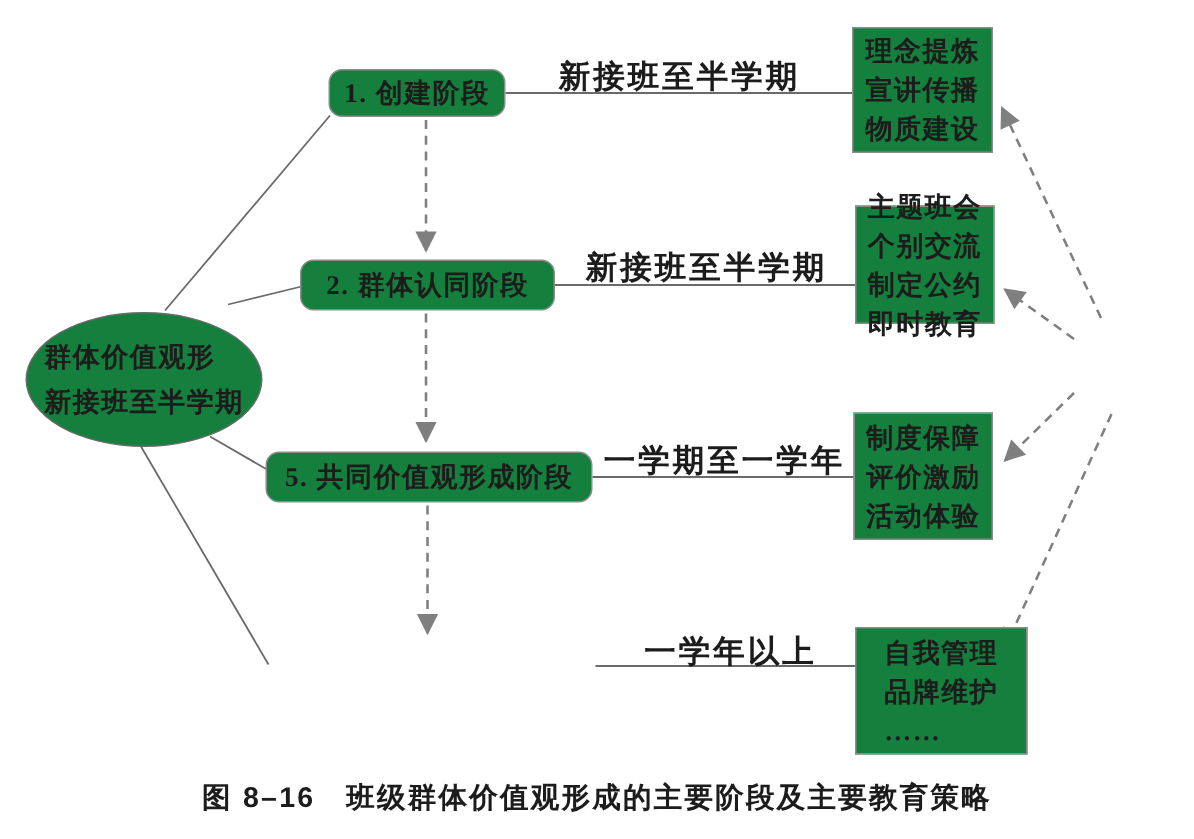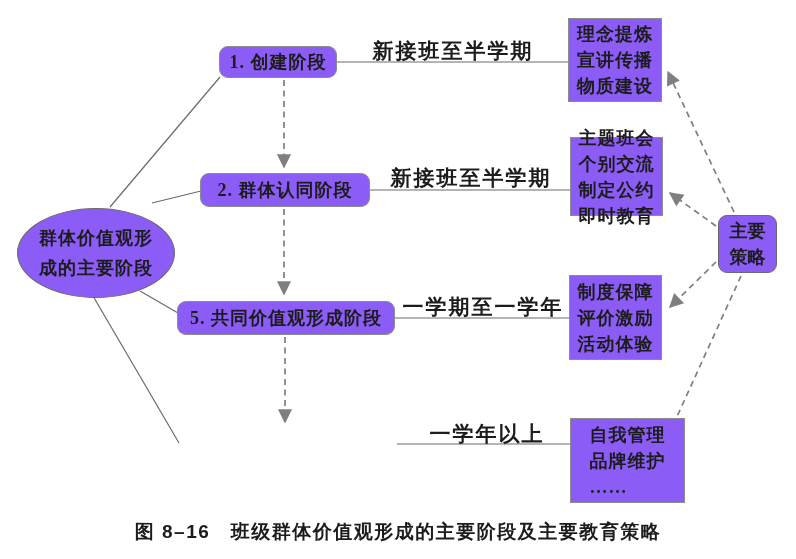--- a/index.html
+++ b/index.html
@@ -19,21 +19,21 @@
     color:var(--text);
     overflow:hidden;
   }
   svg.connectors{position:absolute;left:0;top:0;width:796px;height:559px;}
   .solid{stroke:var(--line);stroke-width:1.2;fill:none;}
   .dashed{stroke:var(--arrow);stroke-width:1.7;fill:none;stroke-dasharray:6 4.5;}
   #arrowhead path{fill:var(--arrow);}
   .node{
     position:absolute;
     display:flex;align-items:center;justify-content:center;
-    text-align:left;background:#8b5cf6;box-sizing:border-box;
+    text-align:left;background:#15803d;box-sizing:border-box;
   }
   .ellipse{
     border:1.3px solid var(--line);
     border-radius:50%;
     white-space:pre-line;
     font-size:18px;line-height:30px;letter-spacing:1px;
   }
   .stage{
     border:1.4px solid var(--border);
     border-radius:9px;
@@ -89,21 +89,21 @@
     <line class="dashed" x1="284" y1="209" x2="284" y2="294" marker-end="url(#arrowhead)"></line>
     <line class="dashed" x1="285" y1="337" x2="285" y2="422" marker-end="url(#arrowhead)"></line>
 
     <line class="dashed" x1="734" y1="212" x2="668" y2="72" marker-end="url(#arrowhead)"></line>
     <line class="dashed" x1="716" y1="226" x2="670" y2="193" marker-end="url(#arrowhead)"></line>
     <line class="dashed" x1="716" y1="262" x2="670" y2="307" marker-end="url(#arrowhead)"></line>
     <line class="dashed" x1="741" y1="276" x2="670" y2="432" marker-end="url(#arrowhead)"></line>
   </svg>
 
   <div class="node ellipse" style="left:17px;top:208px;width:158px;height:90px;">群体价值观形
-成的主要阶段</div>
+新接班至半学期</div>
 
   <div class="node stage" style="left:219px;top:46px;width:118px;height:32px;">1. 创建阶段</div>
   <div class="node stage" style="left:200px;top:173px;width:170px;height:34px;">2. 群体认同阶段</div>
   <div class="node stage" style="left:177px;top:301px;width:218px;height:34px;">5. 共同价值观形成阶段</div>
 
   <div class="duration" style="left:453px;top:37px;">新接班至半学期</div>
   <div class="duration" style="left:471px;top:164px;">新接班至半学期</div>
   <div class="duration" style="left:483px;top:293px;">一学期至一学年</div>
   <div class="duration" style="left:487px;top:420px;">一学年以上</div>
 
@@ -114,18 +114,16 @@
 个别交流
 制定公约
 即时教育</div>
   <div class="node sbox" style="left:569px;top:275px;width:93px;height:85px;">制度保障
 评价激励
 活动体验</div>
   <div class="node sbox" style="left:570px;top:418px;width:115px;height:85px;">自我管理
 品牌维护
 ……</div>
 
-  <div class="node strategy" style="left:718px;top:215px;width:59px;height:58px;">主要
-策略</div>
 
   <div class="caption">图 8–16　班级群体价值观形成的主要阶段及主要教育策略</div>
 
 </div>
 
 </body></html>

